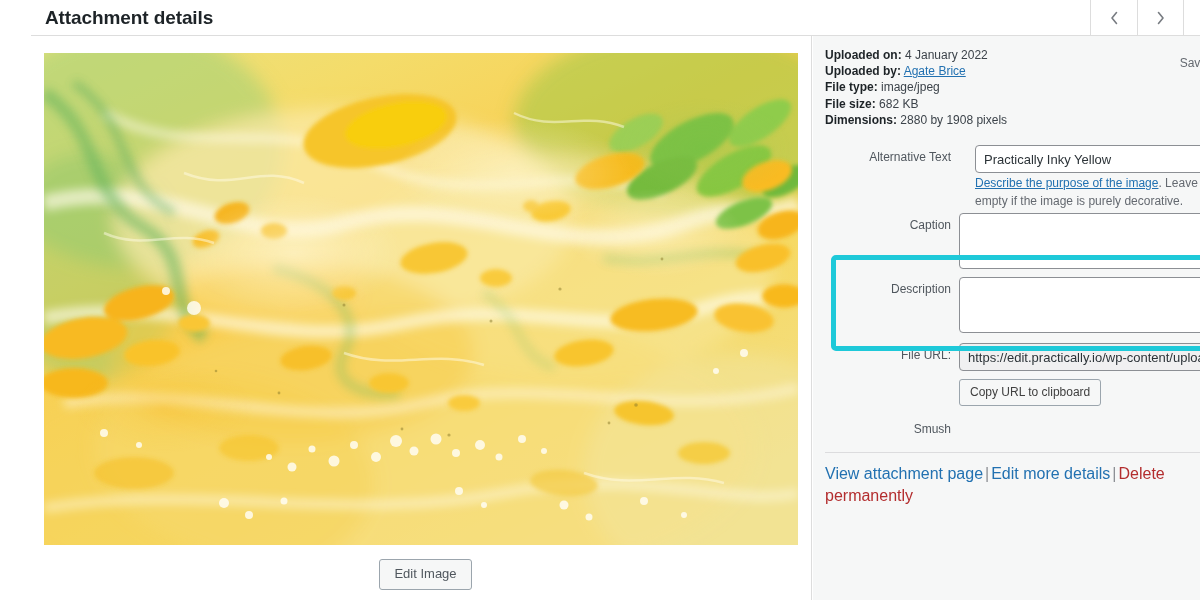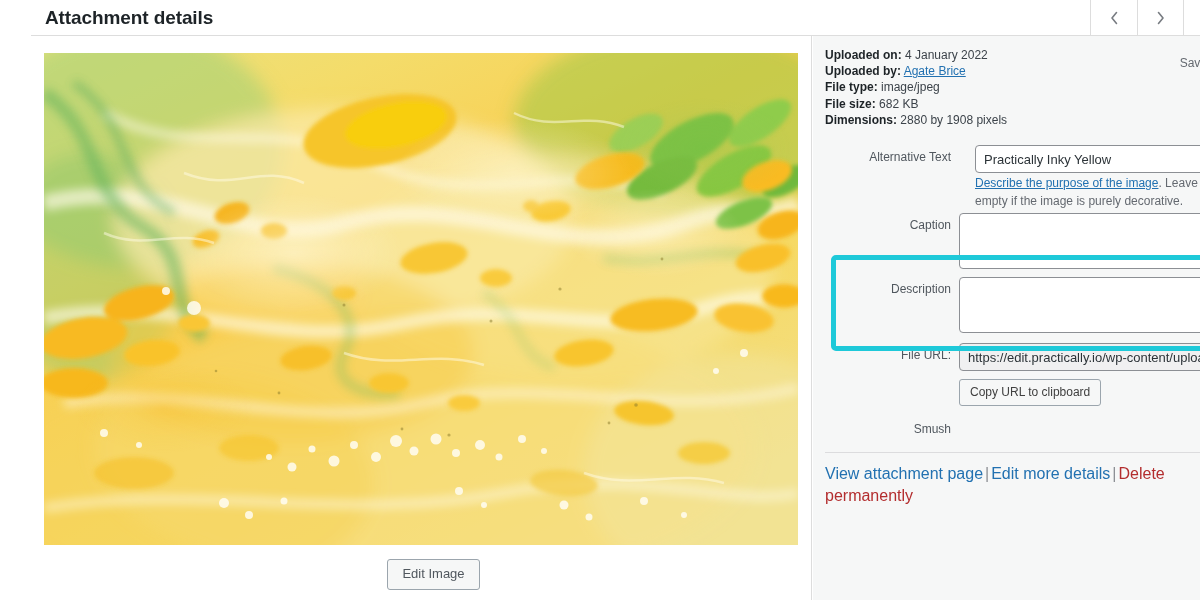--- a/index.html
+++ b/index.html
@@ -39,21 +39,21 @@
     background: #fff; border-right: 1px solid #ddd;
   }
   .thumbnail-image {
     position: absolute; left: 13px; top: 17px;
     width: 754px; height: 492px; overflow: hidden;
     background: #f2e9a0;
   }
   .thumbnail-image svg { display: block; width: 754px; height: 492px; }
 
   .edit-attachment-row {
-    position: absolute; left: 12px; top: 523px; width: 781px;
+    position: absolute; left: 4px; top: 523px; width: 781px;
     display: flex; justify-content: center;
   }
   .button-edit {
     font-family: "Liberation Sans", sans-serif;
     font-size: 13px; color: #50575e;
     background: #f6f7f7; border: 1px solid #9ba5ad; border-radius: 3px;
     padding: 6px 14px 7px; cursor: pointer; line-height: 1.2;
   }
 
   

